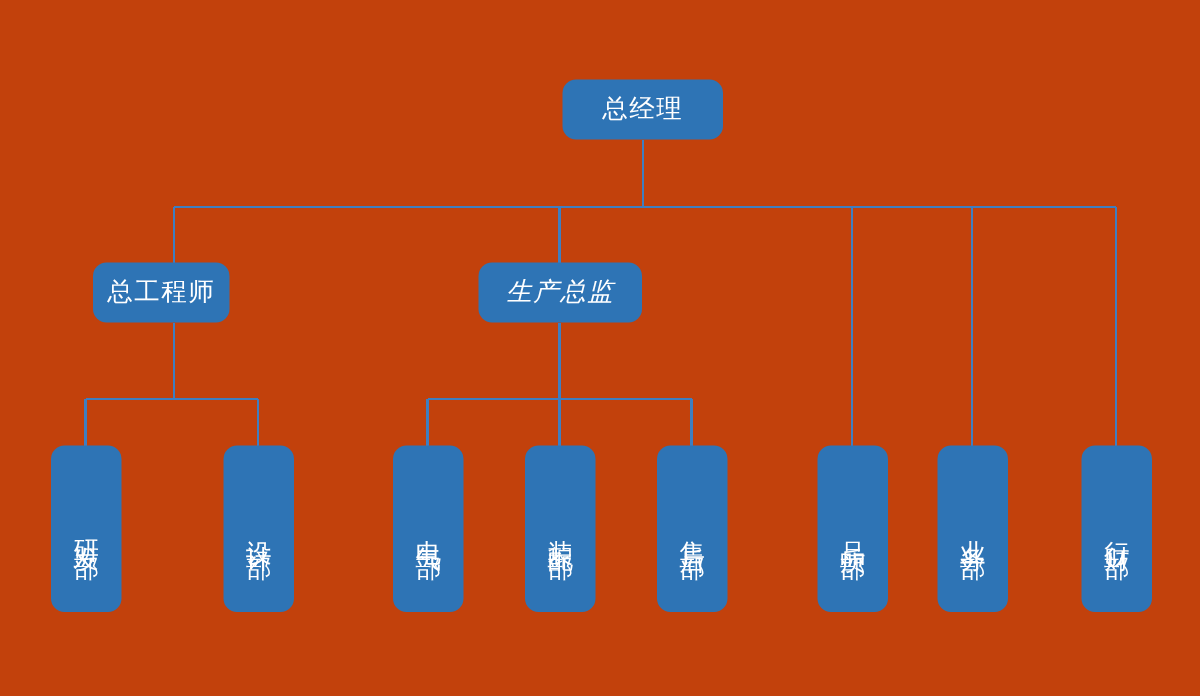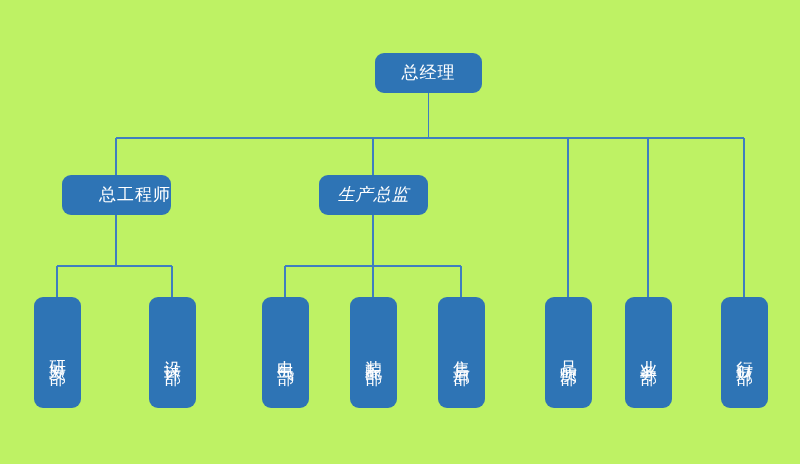--- a/index.html
+++ b/index.html
@@ -7,21 +7,21 @@
     padding: 0;
     background: #ffffff;
   }
   body {
     font-family: "Liberation Sans", "DejaVu Sans", sans-serif;
   }
   #chart-canvas {
     position: relative;
     width: 800px;
     height: 464px;
-    background: #bef264;
+    background: #c2410c;
     overflow: hidden;
   }
   #connector-layer {
     position: absolute;
     left: 0;
     top: 0;
     width: 800px;
     height: 464px;
   }
   .node {
@@ -84,21 +84,21 @@
       <line x1="285" y1="266" x2="285" y2="297"></line>
       <line x1="373" y1="266" x2="373" y2="297"></line>
       <line x1="461" y1="266" x2="461" y2="297"></line>
     </g>
   </svg>
 
   <div class="node horiz" style="left:375px; top:53px; width:107px; height:40px;">
     <span class="node-label">总经理</span>
   </div>
 
-  <div class="node horiz" style="left:62px; top:175px; width:109px; height:40px;justify-content:flex-end;">
+  <div class="node horiz" style="left:62px; top:175px; width:91px; height:40px;">
     <span class="node-label">总工程师</span>
   </div>
 
   <div class="node horiz" style="left:319px; top:175px; width:109px; height:40px;font-style:italic;">
     <span class="node-label">生产总监</span>
   </div>
 
   <div class="node vert" style="left:34px; top:297px; width:47px; height:111px;">
     <span class="node-label">研发部</span>
   </div>

